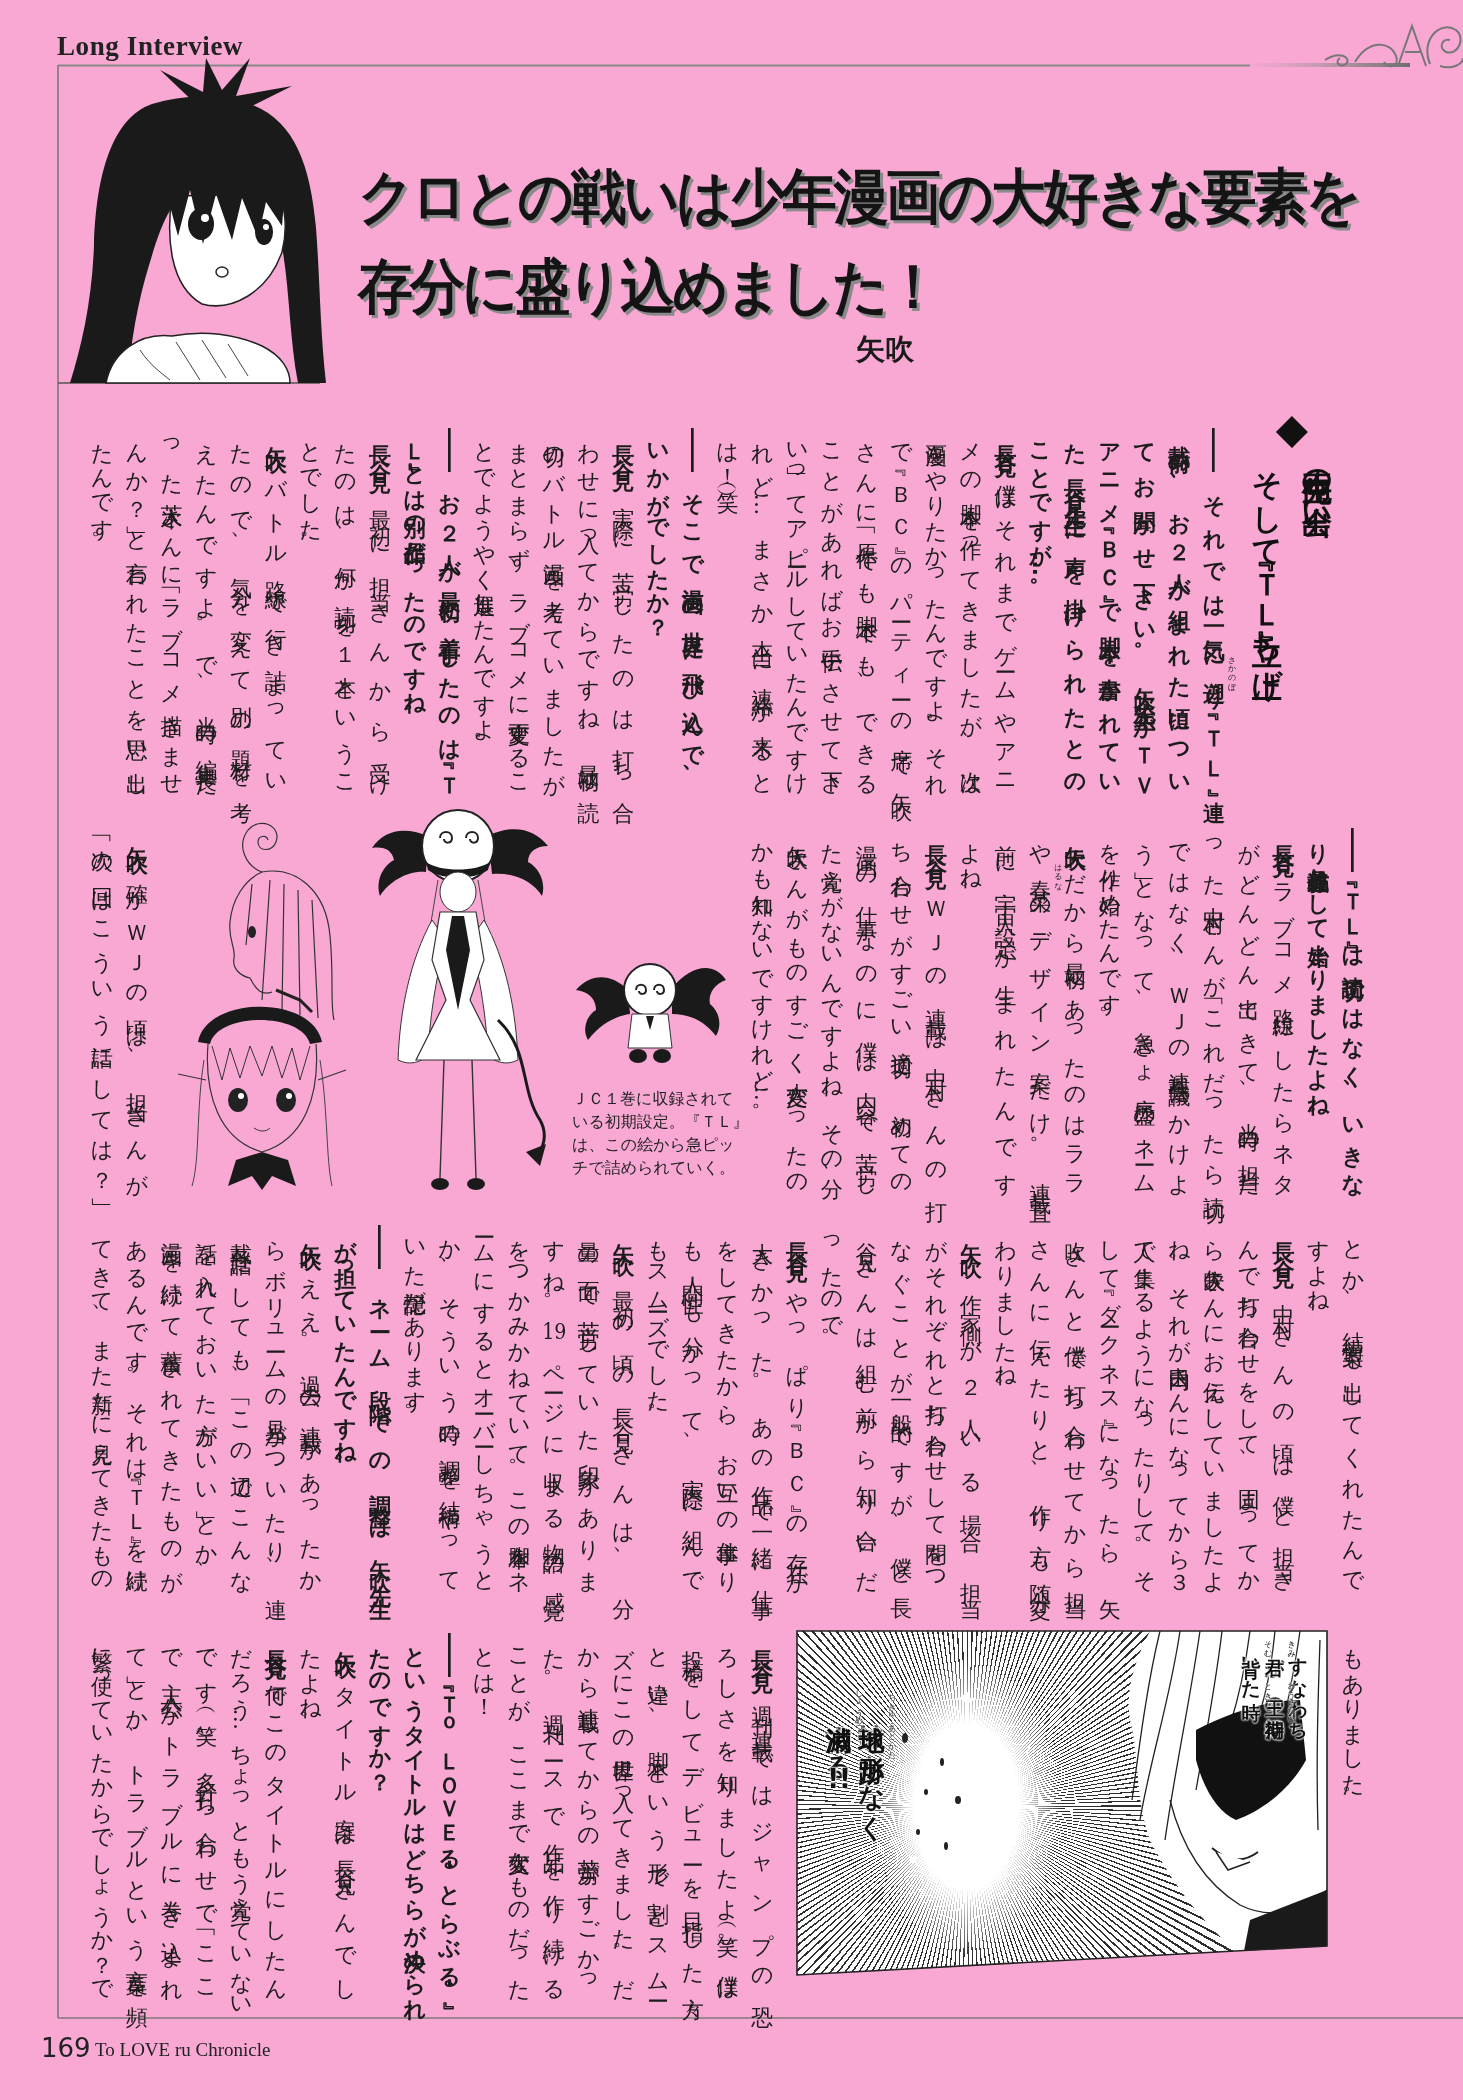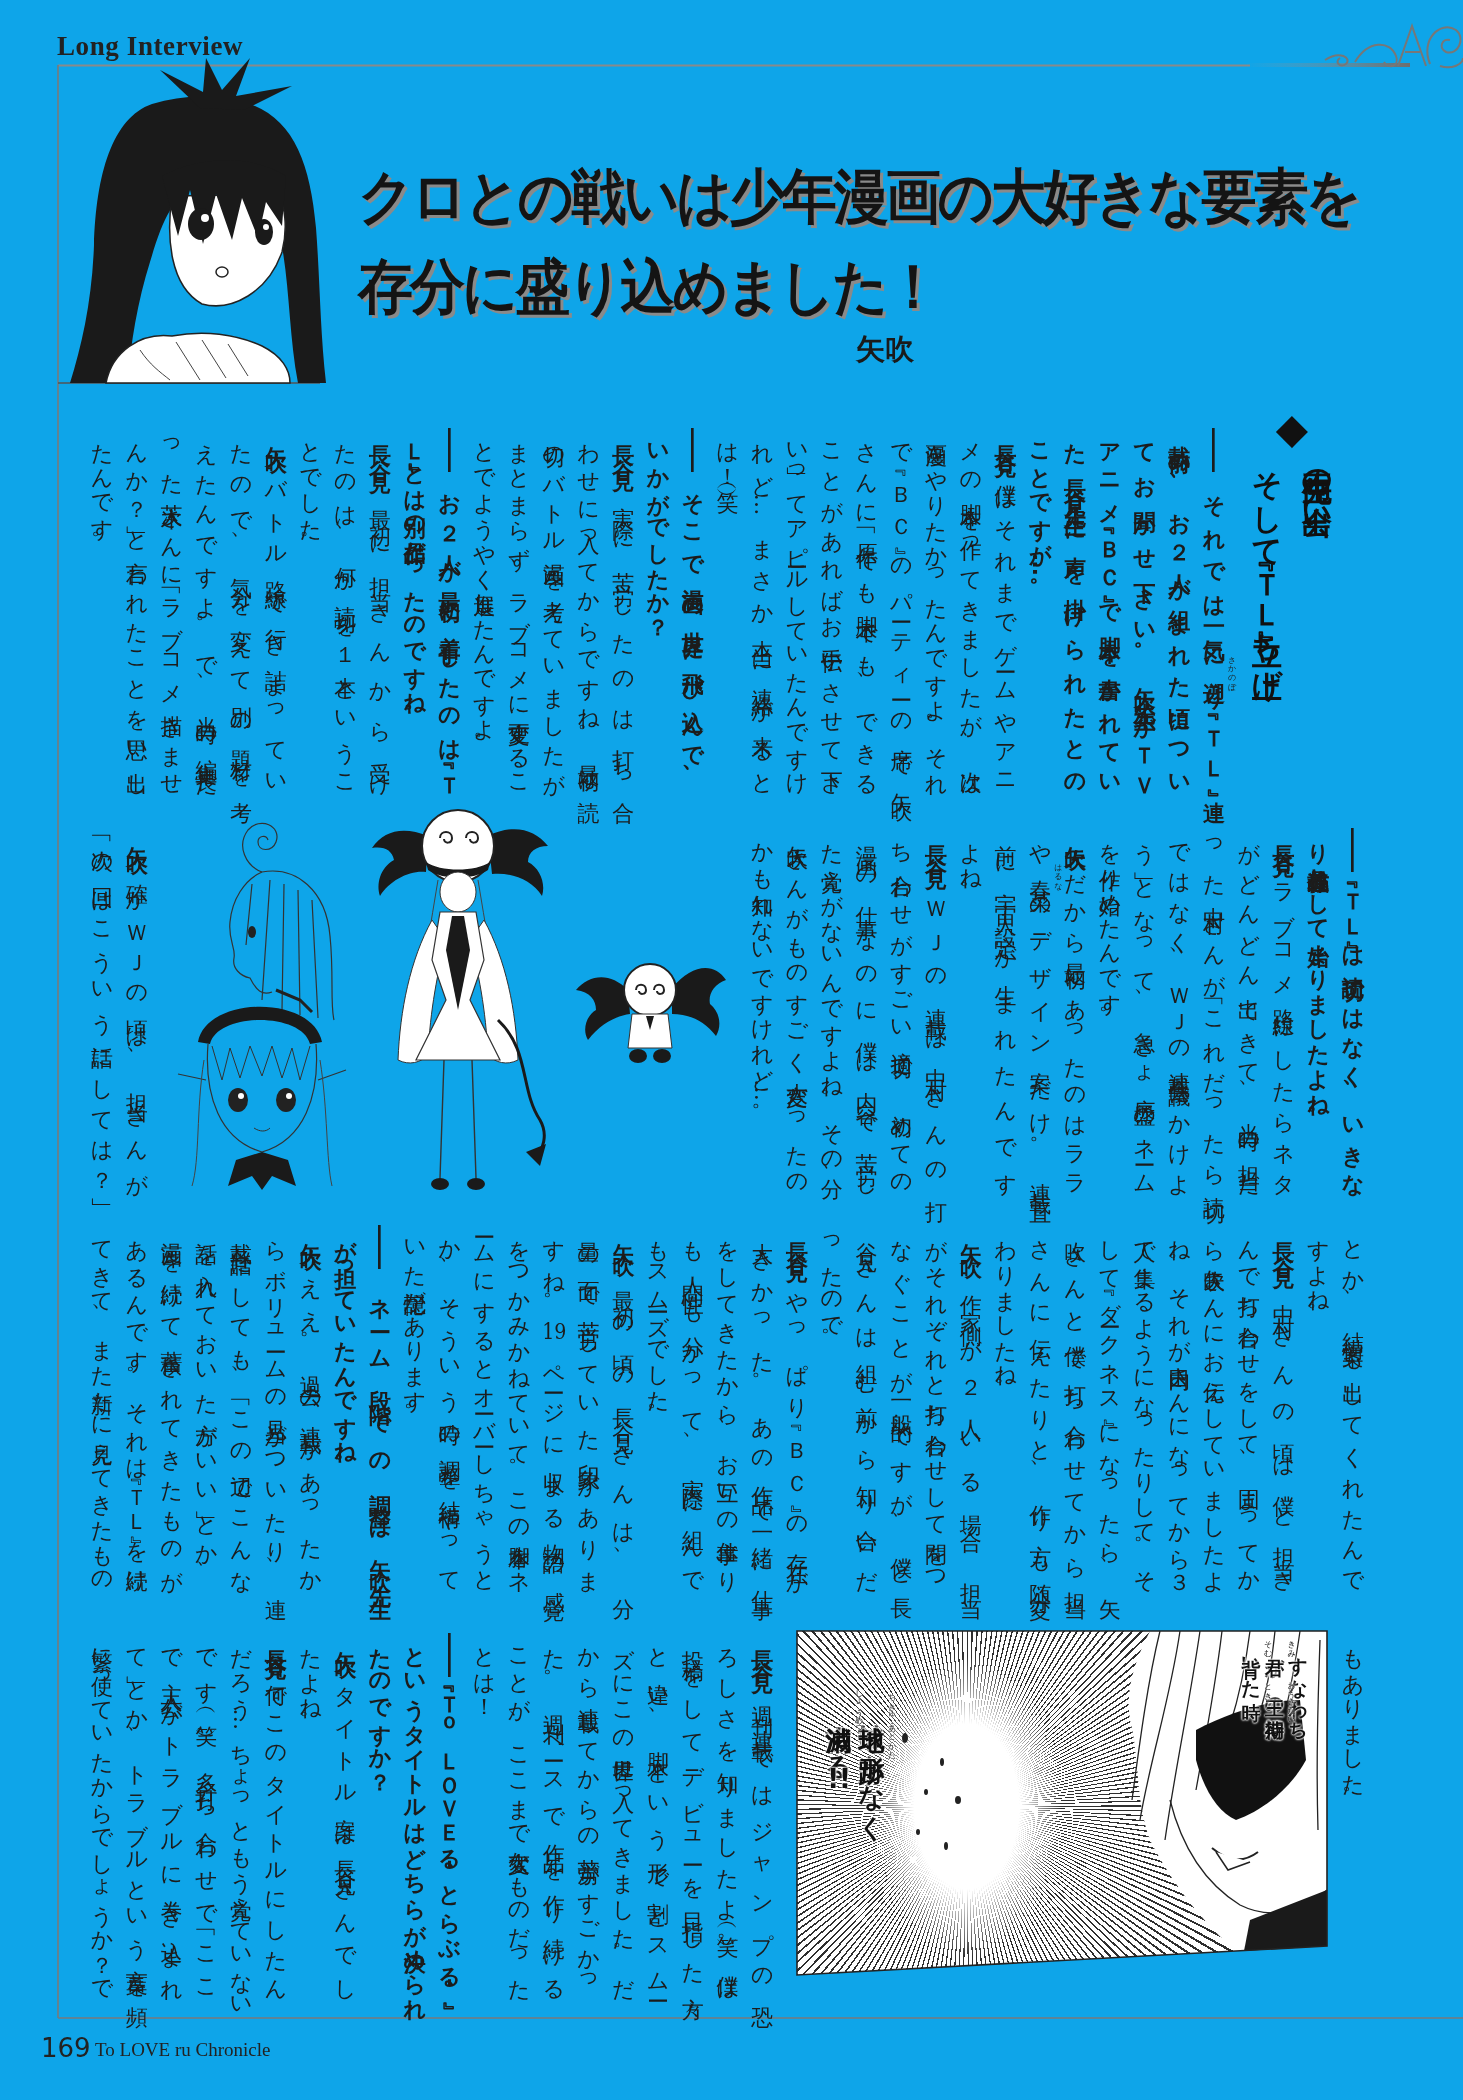--- a/index.html
+++ b/index.html
@@ -1,19 +1,19 @@
 <!DOCTYPE html>
 <html><head>
 <meta charset="utf-8">
 <style>
   * { box-sizing: border-box; }
   html, body { margin: 0; padding: 0; background: #ffffff; }
   .page {
     position: relative; width: 1463px; height: 2100px; overflow: hidden;
-    background: #0ea5e9; color: #1c1c1c;
+    background: #f9a8d4; color: #1c1c1c;
     font-family: "DejaVu Serif", "Liberation Serif", serif;
   }
   .art { position: absolute; left: 0; top: 0; width: 1463px; height: 2100px; pointer-events: none; z-index: 2; }
 
   .section-label {
     position: absolute; left: 57px; top: 30px; z-index: 3;
     font-family: "Liberation Serif", "DejaVu Serif", serif; font-weight: 700;
     font-size: 27px; line-height: 32px; letter-spacing: 0.6px; color: #222;
   }
   .headline {
@@ -346,20 +346,26 @@
       <div class="col just"><span class="spk">矢吹</span><span class="seg">タイトル案は長谷見さんでし</span></div>
       <div class="col"><span class="seg">たよね。</span></div>
       <div class="col just"><span class="spk">長谷見</span><span class="seg">何でこのタイトルにしたん</span></div>
       <div class="col just"><span class="seg">だろう…ちょっともう覚えていない</span></div>
       <div class="col just"><span class="seg">です（笑）。多分打ち合わせで「ここ</span></div>
       <div class="col just"><span class="seg">で主人公がトラブルに巻き込まれ</span></div>
       <div class="col just"><span class="seg">て」とか、トラブルという言葉を頻</span></div>
       <div class="col just"><span class="seg">繁に使っていたからでしょうか？で</span></div>
     </div>
 
+  <div class="fig-caption">
+    <div>ＪＣ１巻に収録されて</div>
+    <div>いる初期設定。『ＴＬ』</div>
+    <div>は、この絵から急ピッ</div>
+    <div>チで詰められていく。</div>
+  </div>
 
   <div class="bubble right">
       <div class="col"><span class="seg">すなわち</span></div>
       <div class="col"><span class="rbw"><span class="rb">君</span><span class="rt">きみ</span></span><span class="seg">が、</span><span class="rbw"><span class="rb">王</span><span class="rt">おう</span></span><span class="seg">の</span><span class="rbw"><span class="rb">期待</span><span class="rt">きたい</span></span><span class="seg">に</span></div>
       <div class="col"><span class="rbw"><span class="rb">背</span><span class="rt">そむ</span></span><span class="seg">いた</span><span class="rbw"><span class="rb">時</span><span class="rt">とき</span></span></div>
     </div>
   <div class="bubble left">
       <div class="col"><span class="rbw"><span class="rb">地球</span><span class="rt">ちきゅう</span></span><span class="seg">は</span><span class="rbw"><span class="rb">跡形</span><span class="rt">あとかた</span></span><span class="seg">もなく</span></div>
       <div class="col"><span class="rbw"><span class="rb">消滅</span><span class="rt">しょうめつ</span></span><span class="seg">する</span><span class="tcy">!!</span></div>
     </div>

